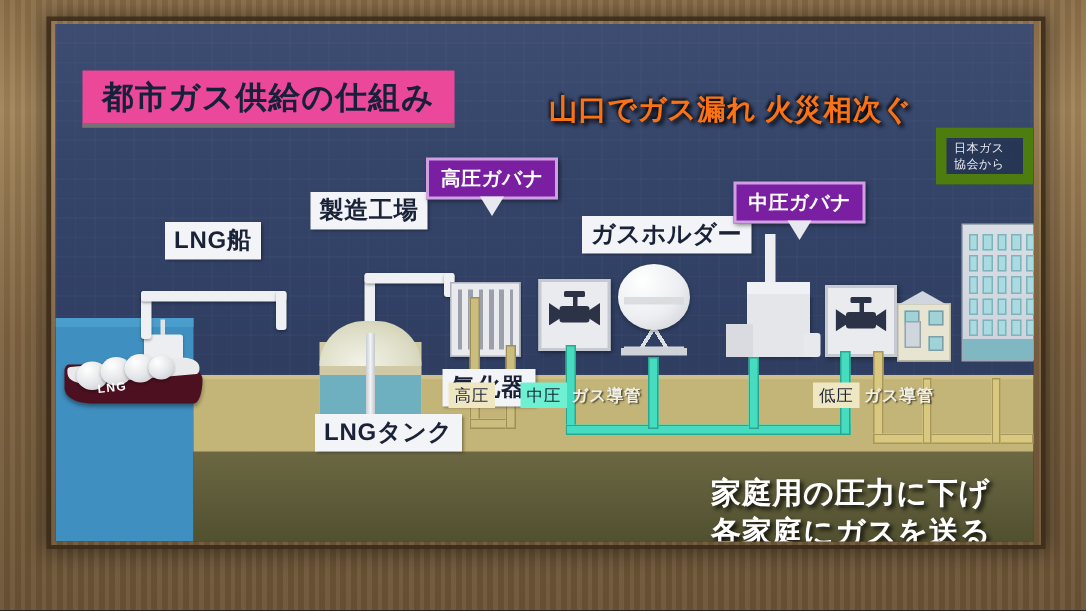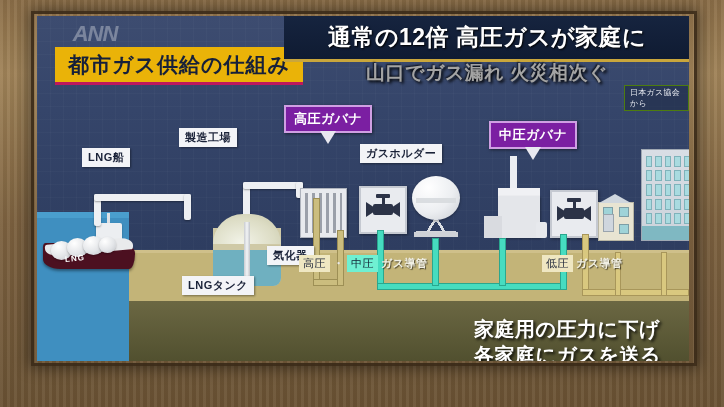--- a/index.html
+++ b/index.html
@@ -38,41 +38,41 @@
   .soil{position:absolute;left:92px;top:237px;width:560px;height:48px;background:#c3b478;}
 
   
   .headline{position:absolute;right:-1px;top:0px;width:406px;height:43px;
     background:linear-gradient(180deg,#16243f 0%,#0f1b32 100%);
     border-bottom:3px solid #c9a63c;display:flex;align-items:center;justify-content:center;}
   .headline span{color:#fff;font-size:23px;font-weight:bold;letter-spacing:.5px;
     text-shadow:1px 1px 2px #000;}
   .subhead{position:absolute;right:-1px;top:43px;width:406px;height:28px;
     display:flex;align-items:center;justify-content:center;}
-  .subhead span{color:#a3a3a3;font-size:19px;font-weight:bold;letter-spacing:.5px;
+  .subhead span{color:#f97316;font-size:19px;font-weight:bold;letter-spacing:.5px;
     text-shadow:2px 2px 3px rgba(0,0,0,.95),-1px -1px 2px rgba(0,0,0,.8);}
   .attrib{position:absolute;left:587px;top:69px;padding:1px 5px;
-    border:1px solid #4d7c0f;color:#e6e9f0;font-size:8px;letter-spacing:.3px;
+    border:7px solid #4d7c0f;color:#e6e9f0;font-size:8px;letter-spacing:.3px;
     background:rgba(30,42,68,.55);}
 
   
   .watermark{position:absolute;left:6px;top:6px;width:104px;height:56px;opacity:.32;}
   .wm-ann{font-size:22px;font-weight:bold;color:#fff;letter-spacing:-1px;
     font-style:italic;line-height:24px;text-align:center;}
   .wm-news{font-size:20px;font-weight:bold;color:#fff;letter-spacing:0px;
     line-height:20px;text-align:center;}
 
   
   .maintitle{position:absolute;left:18px;top:31px;padding:4px 13px 3px 13px;
-    background:#eab308;border-bottom:3px solid #be185d;}
+    background:#ec4899;border-bottom:3px solid #737373;}
   .maintitle span{font-size:21px;font-weight:bold;color:#16203a;letter-spacing:1px;}
 
   
-  .lbl{position:absolute;background:#f3f4f7;color:#1a2238;font-size:11px;font-weight:bold;
-    padding:2px 6px;letter-spacing:.5px;box-shadow:1px 1px 2px rgba(0,0,0,.4);white-space:nowrap;}
+  .lbl{position:absolute;background:#f3f4f7;color:#1a2238;font-size:16px;font-weight:bold;
+    padding:2px 6px;letter-spacing:.5px;box-shadow:1px 1px 2px rgba(0,0,0,.4);white-space:nowrap;margin-left:28px;}
 
   
   .badge{position:absolute;background:#7b1fa2;border:2px solid #cf9fe3;color:#fff;
     font-size:13px;font-weight:bold;padding:3px 8px;letter-spacing:.5px;white-space:nowrap;
     box-shadow:1px 1px 3px rgba(0,0,0,.5);}
   .badge .pointer{position:absolute;left:50%;bottom:-13px;margin-left:-8px;width:0;height:0;
     border-left:8px solid transparent;border-right:8px solid transparent;border-top:13px solid #e8e8f0;}
 
   
   .ship{position:absolute;left:6px;top:205px;width:92px;height:50px;}
@@ -348,25 +348,21 @@
     <div class="callout-text">
       <div>家庭用の圧力に下げ</div>
       <div>各家庭にガスを送る</div>
     </div>
 
     <div class="maintitle">
       <span>都市ガス供給の仕組み</span>
     </div>
 
     <div class="watermark">
-      <div class="wm-ann">ANN</div>
-    </div>
-
-    <div class="headline">
-      <span>通常の12倍 高圧ガスが家庭に</span>
-    </div>
+    </div>
+
     <div class="subhead">
       <span>山口でガス漏れ 火災相次ぐ</span>
     </div>
     <div class="attrib">日本ガス協会から</div>
 
   </div>
 </div>
 
 </body></html>

